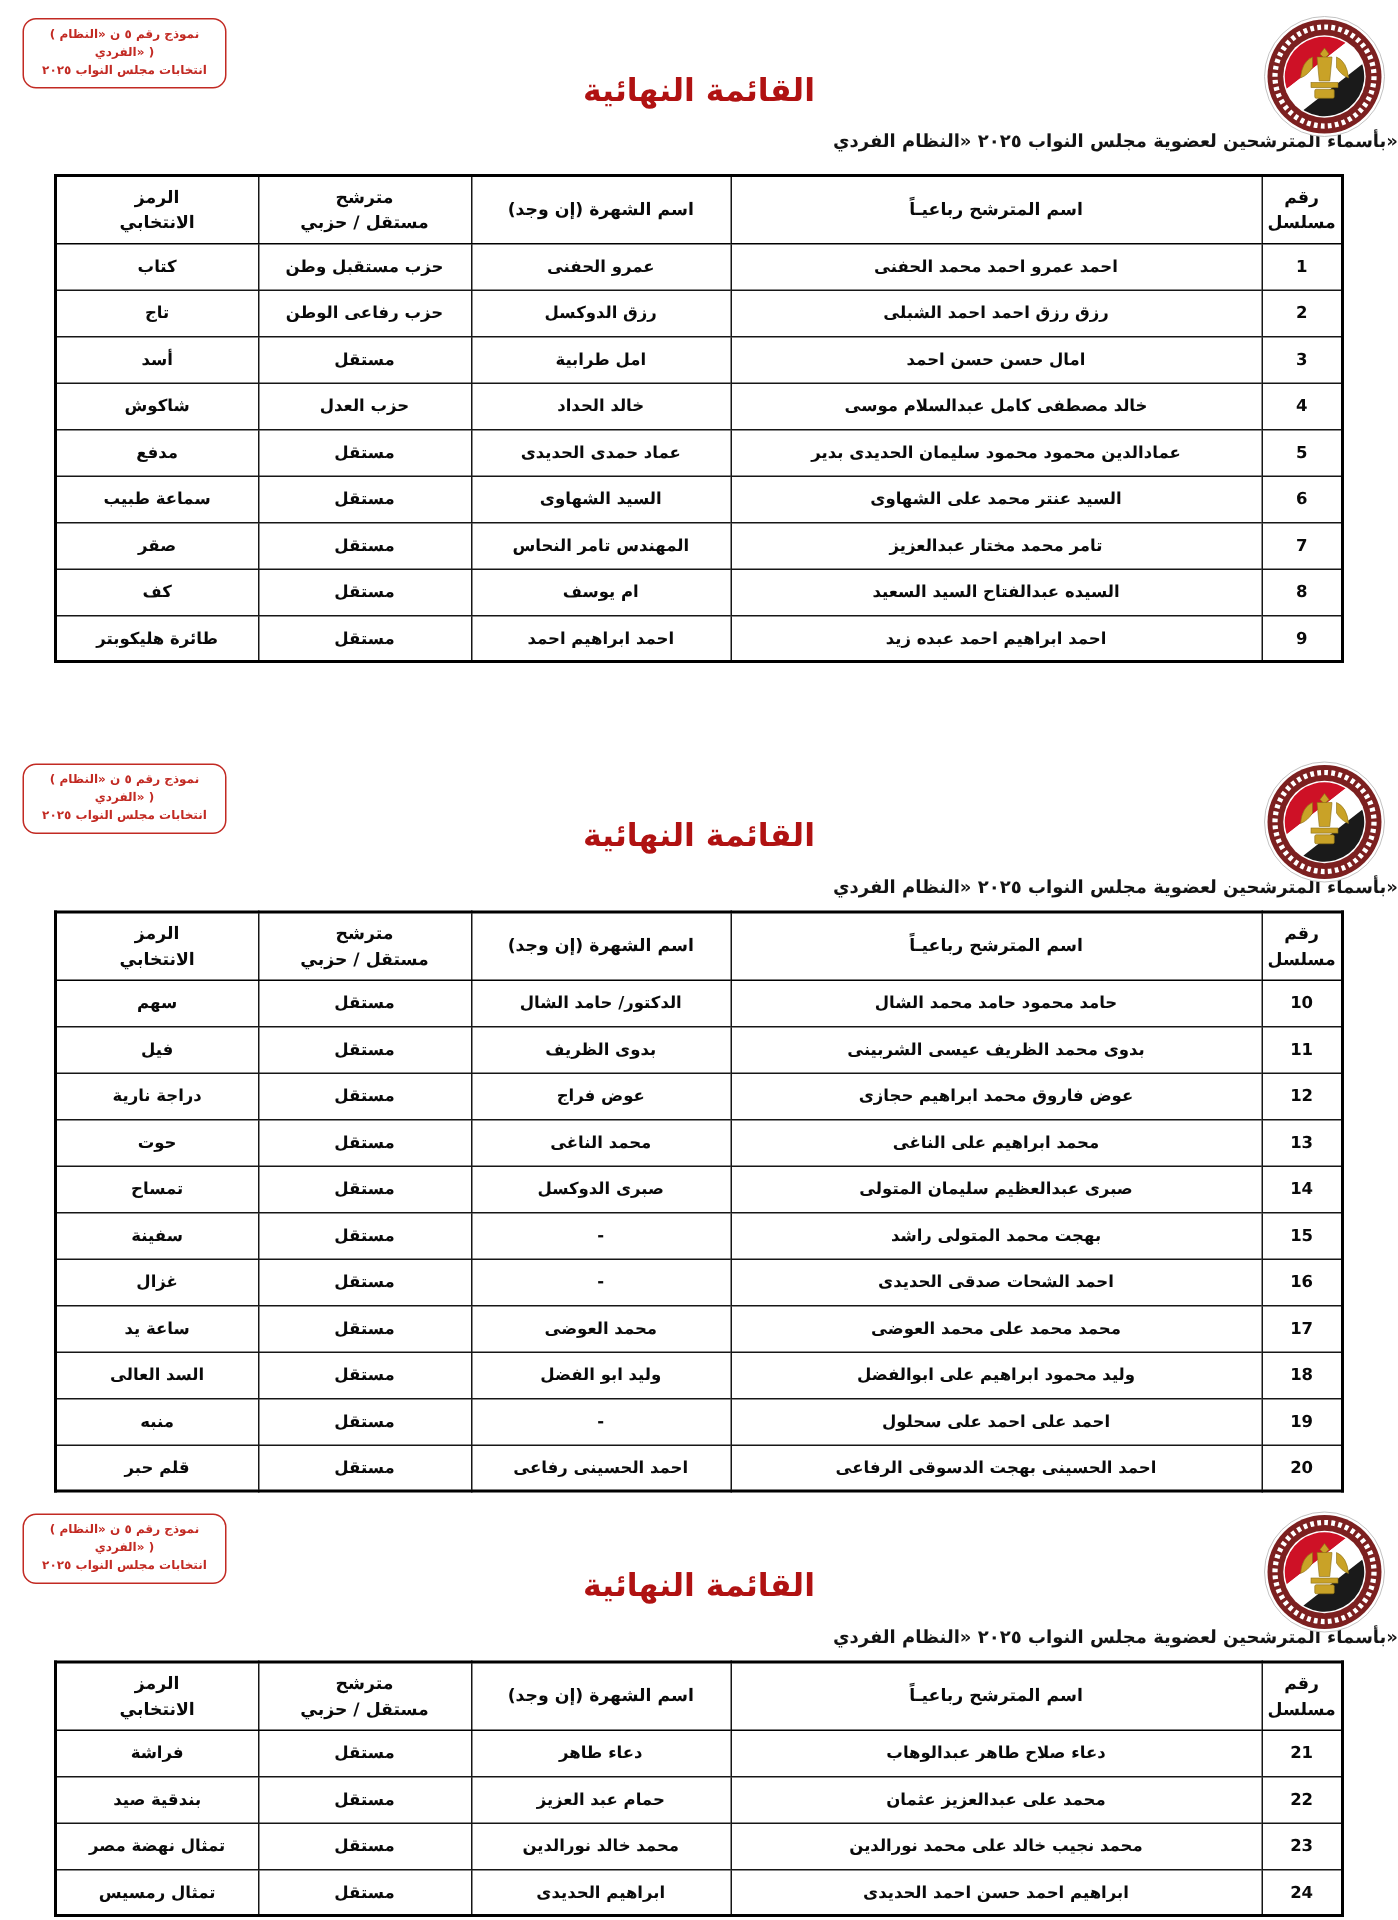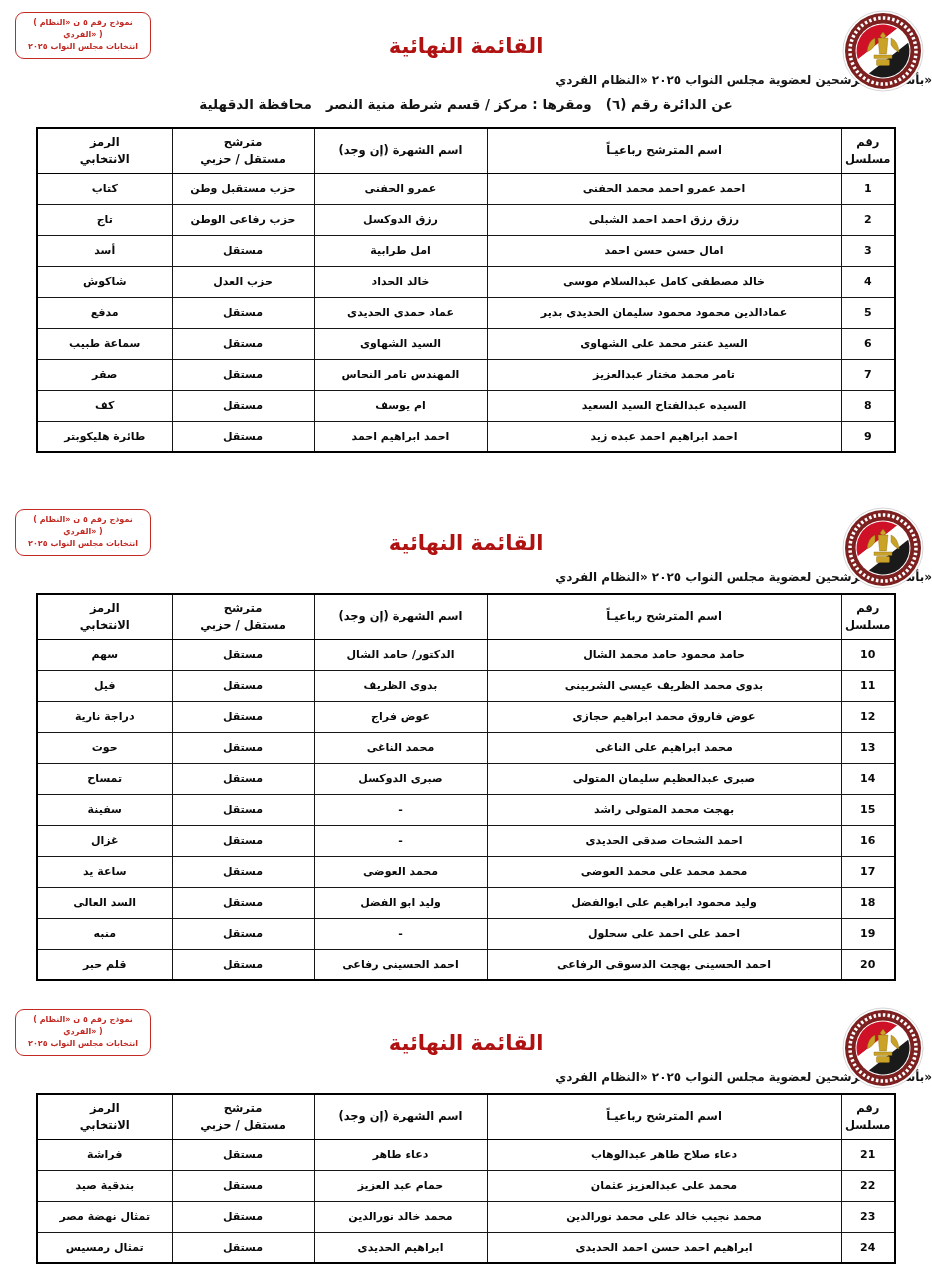--- a/index.html
+++ b/index.html
@@ -17,21 +17,21 @@
     border:1.5px solid #c22a23; border-radius:9px;
     padding:4px 6px 5px 6px; text-align:center;
     color:#c22a23; font-weight:bold; font-size:8px; line-height:1.5;
   }
 
   
   .emblem { position:absolute; top:10px; right:8px; width:82px; height:82px; }
 
   .title {
     text-align:center; color:#b01212; font-weight:bold; font-size:21px;
-    padding-top:34px; letter-spacing:0.5px;
+    padding-top:48px; letter-spacing:0.5px;
   }
   .subtitle {
     text-align:right; color:#141414; font-weight:bold; font-size:12px;
     margin-top:15px;
   }
   .district {
     text-align:center; color:#141414; font-weight:bold; font-size:13.5px;
     margin-top:9px; white-space:pre;
   }
 
@@ -72,140 +72,20 @@
     <div class="emblem emblem-slot" data-name="emblem-container"><svg viewBox="0 0 82 82" width="82" height="82" data-name="national-elections-authority-emblem">
     <circle cx="41" cy="41" r="40" fill="#ffffff" stroke="#bbbbbb" stroke-width="0.6"></circle>
     <circle cx="41" cy="41" r="38" fill="#7c2020" data-name="emblem-ring"></circle>
     <circle cx="41" cy="41" r="33" fill="none" stroke="#ffffff" stroke-width="3.5" stroke-dasharray="2.5 2.2" data-name="emblem-ring-text"></circle>
     <circle cx="41" cy="41" r="27.5" fill="#ffffff"></circle>
     <g data-name="flag-stripes-icon">
       <clipPath id="innerClip0">
               <circle cx="41" cy="41" r="26.5"></circle>
             </clipPath>
       <g clip-path="url(#innerClip0)" transform="rotate(-38 41 41)">
-        <rect x="8" y="14" width="66" height="18" fill="#ce1126"></rect>
-        <rect x="8" y="32" width="66" height="18" fill="#ffffff"></rect>
-        <rect x="8" y="50" width="66" height="18" fill="#1a1a1a"></rect>
-      </g>
-    </g>
-    <g data-name="eagle-icon" fill="#c9a227" stroke="#8a6d14" stroke-width="0.4">
-      <path d="M41 22 l3 4 -3 3 -3 -3 z"></path>
-      <path d="M33 28 q-7 3 -8 14 q5 -2 8 -7 z"></path>
-      <path d="M49 28 q7 3 8 14 q-5 -2 -8 -7 z"></path>
-      <path d="M36 28 h10 l-1.5 16 h-7 z"></path>
-      <rect x="32" y="45" width="18" height="3.4"></rect>
-      <rect x="34.5" y="49.5" width="13" height="6" rx="1"></rect>
-    </g>
-  </svg></div>
-    <div class="title" data-name="final-list-title">القائمة النهائية</div>
-    <div class="subtitle" data-name="candidates-subtitle">بأسماء المترشحين لعضوية مجلس النواب ٢٠٢٥ «النظام الفردي»</div>
-    <div class="district" data-name="district-line">عن الدائرة رقم (٦)   ومقرها : مركز / قسم شرطة منية النصر   محافظة الدقهلية</div>
-    <table class="cands" data-name="candidates-table">
-      <colgroup>
-        <col class="c-serial">
-          <col class="c-name">
-          <col class="c-fame">
-          <col class="c-aff">
-          <col class="c-symbol">
-      </colgroup>
-      <thead>
-        <tr data-name="table-header-row">
-          <th data-name="serial-header">رقم
-مسلسل</th>
-          <th data-name="name-header">اسم المترشح رباعيـاً</th>
-          <th data-name="fame-header">اسم الشهرة (إن وجد)</th>
-          <th data-name="affiliation-header">مترشح
-مستقل / حزبي</th>
-          <th data-name="symbol-header">الرمز
-الانتخابي</th>
-        </tr>
-      </thead>
-      <tbody>
-          <tr data-name="candidate-row">
-            <td data-name="serial-cell">1</td>
-            <td data-name="name-cell">احمد عمرو احمد محمد الحفنى</td>
-            <td data-name="fame-cell">عمرو الحفنى</td>
-            <td data-name="affiliation-cell">حزب مستقبل وطن</td>
-            <td data-name="symbol-cell">كتاب</td>
-          </tr>
-          <tr data-name="candidate-row">
-            <td data-name="serial-cell">2</td>
-            <td data-name="name-cell">رزق رزق احمد احمد الشبلى</td>
-            <td data-name="fame-cell">رزق الدوكسل</td>
-            <td data-name="affiliation-cell">حزب رفاعى الوطن</td>
-            <td data-name="symbol-cell">تاج</td>
-          </tr>
-          <tr data-name="candidate-row">
-            <td data-name="serial-cell">3</td>
-            <td data-name="name-cell">امال حسن حسن احمد</td>
-            <td data-name="fame-cell">امل طرابية</td>
-            <td data-name="affiliation-cell">مستقل</td>
-            <td data-name="symbol-cell">أسد</td>
-          </tr>
-          <tr data-name="candidate-row">
-            <td data-name="serial-cell">4</td>
-            <td data-name="name-cell">خالد مصطفى كامل عبدالسلام موسى</td>
-            <td data-name="fame-cell">خالد الحداد</td>
-            <td data-name="affiliation-cell">حزب العدل</td>
-            <td data-name="symbol-cell">شاكوش</td>
-          </tr>
-          <tr data-name="candidate-row">
-            <td data-name="serial-cell">5</td>
-            <td data-name="name-cell">عمادالدين محمود محمود سليمان الحديدى بدير</td>
-            <td data-name="fame-cell">عماد حمدى الحديدى</td>
-            <td data-name="affiliation-cell">مستقل</td>
-            <td data-name="symbol-cell">مدفع</td>
-          </tr>
-          <tr data-name="candidate-row">
-            <td data-name="serial-cell">6</td>
-            <td data-name="name-cell">السيد عنتر محمد على الشهاوى</td>
-            <td data-name="fame-cell">السيد الشهاوى</td>
-            <td data-name="affiliation-cell">مستقل</td>
-            <td data-name="symbol-cell">سماعة طبيب</td>
-          </tr>
-          <tr data-name="candidate-row">
-            <td data-name="serial-cell">7</td>
-            <td data-name="name-cell">تامر محمد مختار عبدالعزيز</td>
-            <td data-name="fame-cell">المهندس تامر النحاس</td>
-            <td data-name="affiliation-cell">مستقل</td>
-            <td data-name="symbol-cell">صقر</td>
-          </tr>
-          <tr data-name="candidate-row">
-            <td data-name="serial-cell">8</td>
-            <td data-name="name-cell">السيده عبدالفتاح السيد السعيد</td>
-            <td data-name="fame-cell">ام يوسف</td>
-            <td data-name="affiliation-cell">مستقل</td>
-            <td data-name="symbol-cell">كف</td>
-          </tr>
-          <tr data-name="candidate-row">
-            <td data-name="serial-cell">9</td>
-            <td data-name="name-cell">احمد ابراهيم احمد عبده زيد</td>
-            <td data-name="fame-cell">احمد ابراهيم احمد</td>
-            <td data-name="affiliation-cell">مستقل</td>
-            <td data-name="symbol-cell">طائرة هليكوبتر</td>
-          </tr>
-        </tbody>
-    </table>
-  </section>
-
-  <section class="sheet s2" data-name="list-sheet-2">
-    <div class="stamp" data-name="form-number-stamp">
-      <div data-name="stamp-line1">( نموذج رقم ٥ ن «النظام الفردي» )</div>
-      <div data-name="stamp-line2">انتخابات مجلس النواب ٢٠٢٥</div>
-    </div>
-    <div class="emblem emblem-slot" data-name="emblem-container"><svg viewBox="0 0 82 82" width="82" height="82" data-name="national-elections-authority-emblem">
-    <circle cx="41" cy="41" r="40" fill="#ffffff" stroke="#bbbbbb" stroke-width="0.6"></circle>
-    <circle cx="41" cy="41" r="38" fill="#7c2020" data-name="emblem-ring"></circle>
-    <circle cx="41" cy="41" r="33" fill="none" stroke="#ffffff" stroke-width="3.5" stroke-dasharray="2.5 2.2" data-name="emblem-ring-text"></circle>
-    <circle cx="41" cy="41" r="27.5" fill="#ffffff"></circle>
-    <g data-name="flag-stripes-icon">
-      <clipPath id="innerClip1">
-              <circle cx="41" cy="41" r="26.5"></circle>
-            </clipPath>
-      <g clip-path="url(#innerClip1)" transform="rotate(-38 41 41)">
         <rect x="8" y="14" width="66" height="18" fill="#ce1126"></rect>
         <rect x="8" y="32" width="66" height="18" fill="#ffffff"></rect>
         <rect x="8" y="50" width="66" height="18" fill="#1a1a1a"></rect>
       </g>
     </g>
     <g data-name="eagle-icon" fill="#c9a227" stroke="#8a6d14" stroke-width="0.4">
       <path d="M41 22 l3 4 -3 3 -3 -3 z"></path>
       <path d="M33 28 q-7 3 -8 14 q5 -2 8 -7 z"></path>
       <path d="M49 28 q7 3 8 14 q-5 -2 -8 -7 z"></path>
       <path d="M36 28 h10 l-1.5 16 h-7 z"></path>
@@ -230,115 +110,101 @@
           <th data-name="name-header">اسم المترشح رباعيـاً</th>
           <th data-name="fame-header">اسم الشهرة (إن وجد)</th>
           <th data-name="affiliation-header">مترشح
 مستقل / حزبي</th>
           <th data-name="symbol-header">الرمز
 الانتخابي</th>
         </tr>
       </thead>
       <tbody>
           <tr data-name="candidate-row">
-            <td data-name="serial-cell">10</td>
-            <td data-name="name-cell">حامد محمود حامد محمد الشال</td>
-            <td data-name="fame-cell">الدكتور/ حامد الشال</td>
-            <td data-name="affiliation-cell">مستقل</td>
-            <td data-name="symbol-cell">سهم</td>
-          </tr>
-          <tr data-name="candidate-row">
-            <td data-name="serial-cell">11</td>
-            <td data-name="name-cell">بدوى محمد الظريف عيسى الشربينى</td>
-            <td data-name="fame-cell">بدوى الظريف</td>
-            <td data-name="affiliation-cell">مستقل</td>
-            <td data-name="symbol-cell">فيل</td>
-          </tr>
-          <tr data-name="candidate-row">
-            <td data-name="serial-cell">12</td>
-            <td data-name="name-cell">عوض فاروق محمد ابراهيم حجازى</td>
-            <td data-name="fame-cell">عوض فراج</td>
-            <td data-name="affiliation-cell">مستقل</td>
-            <td data-name="symbol-cell">دراجة نارية</td>
-          </tr>
-          <tr data-name="candidate-row">
-            <td data-name="serial-cell">13</td>
-            <td data-name="name-cell">محمد ابراهيم على الناغى</td>
-            <td data-name="fame-cell">محمد الناغى</td>
-            <td data-name="affiliation-cell">مستقل</td>
-            <td data-name="symbol-cell">حوت</td>
-          </tr>
-          <tr data-name="candidate-row">
-            <td data-name="serial-cell">14</td>
-            <td data-name="name-cell">صبرى عبدالعظيم سليمان المتولى</td>
-            <td data-name="fame-cell">صبرى الدوكسل</td>
-            <td data-name="affiliation-cell">مستقل</td>
-            <td data-name="symbol-cell">تمساح</td>
-          </tr>
-          <tr data-name="candidate-row">
-            <td data-name="serial-cell">15</td>
-            <td data-name="name-cell">بهجت محمد المتولى راشد</td>
-            <td data-name="fame-cell">-</td>
-            <td data-name="affiliation-cell">مستقل</td>
-            <td data-name="symbol-cell">سفينة</td>
-          </tr>
-          <tr data-name="candidate-row">
-            <td data-name="serial-cell">16</td>
-            <td data-name="name-cell">احمد الشحات صدقى الحديدى</td>
-            <td data-name="fame-cell">-</td>
-            <td data-name="affiliation-cell">مستقل</td>
-            <td data-name="symbol-cell">غزال</td>
-          </tr>
-          <tr data-name="candidate-row">
-            <td data-name="serial-cell">17</td>
-            <td data-name="name-cell">محمد محمد على محمد العوضى</td>
-            <td data-name="fame-cell">محمد العوضى</td>
-            <td data-name="affiliation-cell">مستقل</td>
-            <td data-name="symbol-cell">ساعة يد</td>
-          </tr>
-          <tr data-name="candidate-row">
-            <td data-name="serial-cell">18</td>
-            <td data-name="name-cell">وليد محمود ابراهيم على ابوالفضل</td>
-            <td data-name="fame-cell">وليد ابو الفضل</td>
-            <td data-name="affiliation-cell">مستقل</td>
-            <td data-name="symbol-cell">السد العالى</td>
-          </tr>
-          <tr data-name="candidate-row">
-            <td data-name="serial-cell">19</td>
-            <td data-name="name-cell">احمد على احمد على سحلول</td>
-            <td data-name="fame-cell">-</td>
-            <td data-name="affiliation-cell">مستقل</td>
-            <td data-name="symbol-cell">منبه</td>
-          </tr>
-          <tr data-name="candidate-row">
-            <td data-name="serial-cell">20</td>
-            <td data-name="name-cell">احمد الحسينى بهجت الدسوقى الرفاعى</td>
-            <td data-name="fame-cell">احمد الحسينى رفاعى</td>
-            <td data-name="affiliation-cell">مستقل</td>
-            <td data-name="symbol-cell">قلم حبر</td>
+            <td data-name="serial-cell">1</td>
+            <td data-name="name-cell">احمد عمرو احمد محمد الحفنى</td>
+            <td data-name="fame-cell">عمرو الحفنى</td>
+            <td data-name="affiliation-cell">حزب مستقبل وطن</td>
+            <td data-name="symbol-cell">كتاب</td>
+          </tr>
+          <tr data-name="candidate-row">
+            <td data-name="serial-cell">2</td>
+            <td data-name="name-cell">رزق رزق احمد احمد الشبلى</td>
+            <td data-name="fame-cell">رزق الدوكسل</td>
+            <td data-name="affiliation-cell">حزب رفاعى الوطن</td>
+            <td data-name="symbol-cell">تاج</td>
+          </tr>
+          <tr data-name="candidate-row">
+            <td data-name="serial-cell">3</td>
+            <td data-name="name-cell">امال حسن حسن احمد</td>
+            <td data-name="fame-cell">امل طرابية</td>
+            <td data-name="affiliation-cell">مستقل</td>
+            <td data-name="symbol-cell">أسد</td>
+          </tr>
+          <tr data-name="candidate-row">
+            <td data-name="serial-cell">4</td>
+            <td data-name="name-cell">خالد مصطفى كامل عبدالسلام موسى</td>
+            <td data-name="fame-cell">خالد الحداد</td>
+            <td data-name="affiliation-cell">حزب العدل</td>
+            <td data-name="symbol-cell">شاكوش</td>
+          </tr>
+          <tr data-name="candidate-row">
+            <td data-name="serial-cell">5</td>
+            <td data-name="name-cell">عمادالدين محمود محمود سليمان الحديدى بدير</td>
+            <td data-name="fame-cell">عماد حمدى الحديدى</td>
+            <td data-name="affiliation-cell">مستقل</td>
+            <td data-name="symbol-cell">مدفع</td>
+          </tr>
+          <tr data-name="candidate-row">
+            <td data-name="serial-cell">6</td>
+            <td data-name="name-cell">السيد عنتر محمد على الشهاوى</td>
+            <td data-name="fame-cell">السيد الشهاوى</td>
+            <td data-name="affiliation-cell">مستقل</td>
+            <td data-name="symbol-cell">سماعة طبيب</td>
+          </tr>
+          <tr data-name="candidate-row">
+            <td data-name="serial-cell">7</td>
+            <td data-name="name-cell">تامر محمد مختار عبدالعزيز</td>
+            <td data-name="fame-cell">المهندس تامر النحاس</td>
+            <td data-name="affiliation-cell">مستقل</td>
+            <td data-name="symbol-cell">صقر</td>
+          </tr>
+          <tr data-name="candidate-row">
+            <td data-name="serial-cell">8</td>
+            <td data-name="name-cell">السيده عبدالفتاح السيد السعيد</td>
+            <td data-name="fame-cell">ام يوسف</td>
+            <td data-name="affiliation-cell">مستقل</td>
+            <td data-name="symbol-cell">كف</td>
+          </tr>
+          <tr data-name="candidate-row">
+            <td data-name="serial-cell">9</td>
+            <td data-name="name-cell">احمد ابراهيم احمد عبده زيد</td>
+            <td data-name="fame-cell">احمد ابراهيم احمد</td>
+            <td data-name="affiliation-cell">مستقل</td>
+            <td data-name="symbol-cell">طائرة هليكوبتر</td>
           </tr>
         </tbody>
     </table>
   </section>
 
-  <section class="sheet s3" data-name="list-sheet-3">
+  <section class="sheet s2" data-name="list-sheet-2">
     <div class="stamp" data-name="form-number-stamp">
       <div data-name="stamp-line1">( نموذج رقم ٥ ن «النظام الفردي» )</div>
       <div data-name="stamp-line2">انتخابات مجلس النواب ٢٠٢٥</div>
     </div>
     <div class="emblem emblem-slot" data-name="emblem-container"><svg viewBox="0 0 82 82" width="82" height="82" data-name="national-elections-authority-emblem">
     <circle cx="41" cy="41" r="40" fill="#ffffff" stroke="#bbbbbb" stroke-width="0.6"></circle>
     <circle cx="41" cy="41" r="38" fill="#7c2020" data-name="emblem-ring"></circle>
     <circle cx="41" cy="41" r="33" fill="none" stroke="#ffffff" stroke-width="3.5" stroke-dasharray="2.5 2.2" data-name="emblem-ring-text"></circle>
     <circle cx="41" cy="41" r="27.5" fill="#ffffff"></circle>
     <g data-name="flag-stripes-icon">
-      <clipPath id="innerClip2">
+      <clipPath id="innerClip1">
               <circle cx="41" cy="41" r="26.5"></circle>
             </clipPath>
-      <g clip-path="url(#innerClip2)" transform="rotate(-38 41 41)">
+      <g clip-path="url(#innerClip1)" transform="rotate(-38 41 41)">
         <rect x="8" y="14" width="66" height="18" fill="#ce1126"></rect>
         <rect x="8" y="32" width="66" height="18" fill="#ffffff"></rect>
         <rect x="8" y="50" width="66" height="18" fill="#1a1a1a"></rect>
       </g>
     </g>
     <g data-name="eagle-icon" fill="#c9a227" stroke="#8a6d14" stroke-width="0.4">
       <path d="M41 22 l3 4 -3 3 -3 -3 z"></path>
       <path d="M33 28 q-7 3 -8 14 q5 -2 8 -7 z"></path>
       <path d="M49 28 q7 3 8 14 q-5 -2 -8 -7 z"></path>
       <path d="M36 28 h10 l-1.5 16 h-7 z"></path>
@@ -363,20 +229,153 @@
           <th data-name="name-header">اسم المترشح رباعيـاً</th>
           <th data-name="fame-header">اسم الشهرة (إن وجد)</th>
           <th data-name="affiliation-header">مترشح
 مستقل / حزبي</th>
           <th data-name="symbol-header">الرمز
 الانتخابي</th>
         </tr>
       </thead>
       <tbody>
           <tr data-name="candidate-row">
+            <td data-name="serial-cell">10</td>
+            <td data-name="name-cell">حامد محمود حامد محمد الشال</td>
+            <td data-name="fame-cell">الدكتور/ حامد الشال</td>
+            <td data-name="affiliation-cell">مستقل</td>
+            <td data-name="symbol-cell">سهم</td>
+          </tr>
+          <tr data-name="candidate-row">
+            <td data-name="serial-cell">11</td>
+            <td data-name="name-cell">بدوى محمد الظريف عيسى الشربينى</td>
+            <td data-name="fame-cell">بدوى الظريف</td>
+            <td data-name="affiliation-cell">مستقل</td>
+            <td data-name="symbol-cell">فيل</td>
+          </tr>
+          <tr data-name="candidate-row">
+            <td data-name="serial-cell">12</td>
+            <td data-name="name-cell">عوض فاروق محمد ابراهيم حجازى</td>
+            <td data-name="fame-cell">عوض فراج</td>
+            <td data-name="affiliation-cell">مستقل</td>
+            <td data-name="symbol-cell">دراجة نارية</td>
+          </tr>
+          <tr data-name="candidate-row">
+            <td data-name="serial-cell">13</td>
+            <td data-name="name-cell">محمد ابراهيم على الناغى</td>
+            <td data-name="fame-cell">محمد الناغى</td>
+            <td data-name="affiliation-cell">مستقل</td>
+            <td data-name="symbol-cell">حوت</td>
+          </tr>
+          <tr data-name="candidate-row">
+            <td data-name="serial-cell">14</td>
+            <td data-name="name-cell">صبرى عبدالعظيم سليمان المتولى</td>
+            <td data-name="fame-cell">صبرى الدوكسل</td>
+            <td data-name="affiliation-cell">مستقل</td>
+            <td data-name="symbol-cell">تمساح</td>
+          </tr>
+          <tr data-name="candidate-row">
+            <td data-name="serial-cell">15</td>
+            <td data-name="name-cell">بهجت محمد المتولى راشد</td>
+            <td data-name="fame-cell">-</td>
+            <td data-name="affiliation-cell">مستقل</td>
+            <td data-name="symbol-cell">سفينة</td>
+          </tr>
+          <tr data-name="candidate-row">
+            <td data-name="serial-cell">16</td>
+            <td data-name="name-cell">احمد الشحات صدقى الحديدى</td>
+            <td data-name="fame-cell">-</td>
+            <td data-name="affiliation-cell">مستقل</td>
+            <td data-name="symbol-cell">غزال</td>
+          </tr>
+          <tr data-name="candidate-row">
+            <td data-name="serial-cell">17</td>
+            <td data-name="name-cell">محمد محمد على محمد العوضى</td>
+            <td data-name="fame-cell">محمد العوضى</td>
+            <td data-name="affiliation-cell">مستقل</td>
+            <td data-name="symbol-cell">ساعة يد</td>
+          </tr>
+          <tr data-name="candidate-row">
+            <td data-name="serial-cell">18</td>
+            <td data-name="name-cell">وليد محمود ابراهيم على ابوالفضل</td>
+            <td data-name="fame-cell">وليد ابو الفضل</td>
+            <td data-name="affiliation-cell">مستقل</td>
+            <td data-name="symbol-cell">السد العالى</td>
+          </tr>
+          <tr data-name="candidate-row">
+            <td data-name="serial-cell">19</td>
+            <td data-name="name-cell">احمد على احمد على سحلول</td>
+            <td data-name="fame-cell">-</td>
+            <td data-name="affiliation-cell">مستقل</td>
+            <td data-name="symbol-cell">منبه</td>
+          </tr>
+          <tr data-name="candidate-row">
+            <td data-name="serial-cell">20</td>
+            <td data-name="name-cell">احمد الحسينى بهجت الدسوقى الرفاعى</td>
+            <td data-name="fame-cell">احمد الحسينى رفاعى</td>
+            <td data-name="affiliation-cell">مستقل</td>
+            <td data-name="symbol-cell">قلم حبر</td>
+          </tr>
+        </tbody>
+    </table>
+  </section>
+
+  <section class="sheet s3" data-name="list-sheet-3">
+    <div class="stamp" data-name="form-number-stamp">
+      <div data-name="stamp-line1">( نموذج رقم ٥ ن «النظام الفردي» )</div>
+      <div data-name="stamp-line2">انتخابات مجلس النواب ٢٠٢٥</div>
+    </div>
+    <div class="emblem emblem-slot" data-name="emblem-container"><svg viewBox="0 0 82 82" width="82" height="82" data-name="national-elections-authority-emblem">
+    <circle cx="41" cy="41" r="40" fill="#ffffff" stroke="#bbbbbb" stroke-width="0.6"></circle>
+    <circle cx="41" cy="41" r="38" fill="#7c2020" data-name="emblem-ring"></circle>
+    <circle cx="41" cy="41" r="33" fill="none" stroke="#ffffff" stroke-width="3.5" stroke-dasharray="2.5 2.2" data-name="emblem-ring-text"></circle>
+    <circle cx="41" cy="41" r="27.5" fill="#ffffff"></circle>
+    <g data-name="flag-stripes-icon">
+      <clipPath id="innerClip2">
+              <circle cx="41" cy="41" r="26.5"></circle>
+            </clipPath>
+      <g clip-path="url(#innerClip2)" transform="rotate(-38 41 41)">
+        <rect x="8" y="14" width="66" height="18" fill="#ce1126"></rect>
+        <rect x="8" y="32" width="66" height="18" fill="#ffffff"></rect>
+        <rect x="8" y="50" width="66" height="18" fill="#1a1a1a"></rect>
+      </g>
+    </g>
+    <g data-name="eagle-icon" fill="#c9a227" stroke="#8a6d14" stroke-width="0.4">
+      <path d="M41 22 l3 4 -3 3 -3 -3 z"></path>
+      <path d="M33 28 q-7 3 -8 14 q5 -2 8 -7 z"></path>
+      <path d="M49 28 q7 3 8 14 q-5 -2 -8 -7 z"></path>
+      <path d="M36 28 h10 l-1.5 16 h-7 z"></path>
+      <rect x="32" y="45" width="18" height="3.4"></rect>
+      <rect x="34.5" y="49.5" width="13" height="6" rx="1"></rect>
+    </g>
+  </svg></div>
+    <div class="title" data-name="final-list-title">القائمة النهائية</div>
+    <div class="subtitle" data-name="candidates-subtitle">بأسماء المترشحين لعضوية مجلس النواب ٢٠٢٥ «النظام الفردي»</div>
+    <table class="cands" data-name="candidates-table">
+      <colgroup>
+        <col class="c-serial">
+          <col class="c-name">
+          <col class="c-fame">
+          <col class="c-aff">
+          <col class="c-symbol">
+      </colgroup>
+      <thead>
+        <tr data-name="table-header-row">
+          <th data-name="serial-header">رقم
+مسلسل</th>
+          <th data-name="name-header">اسم المترشح رباعيـاً</th>
+          <th data-name="fame-header">اسم الشهرة (إن وجد)</th>
+          <th data-name="affiliation-header">مترشح
+مستقل / حزبي</th>
+          <th data-name="symbol-header">الرمز
+الانتخابي</th>
+        </tr>
+      </thead>
+      <tbody>
+          <tr data-name="candidate-row">
             <td data-name="serial-cell">21</td>
             <td data-name="name-cell">دعاء صلاح طاهر عبدالوهاب</td>
             <td data-name="fame-cell">دعاء طاهر</td>
             <td data-name="affiliation-cell">مستقل</td>
             <td data-name="symbol-cell">فراشة</td>
           </tr>
           <tr data-name="candidate-row">
             <td data-name="serial-cell">22</td>
             <td data-name="name-cell">محمد على عبدالعزيز عثمان</td>
             <td data-name="fame-cell">حمام عبد العزيز</td>

